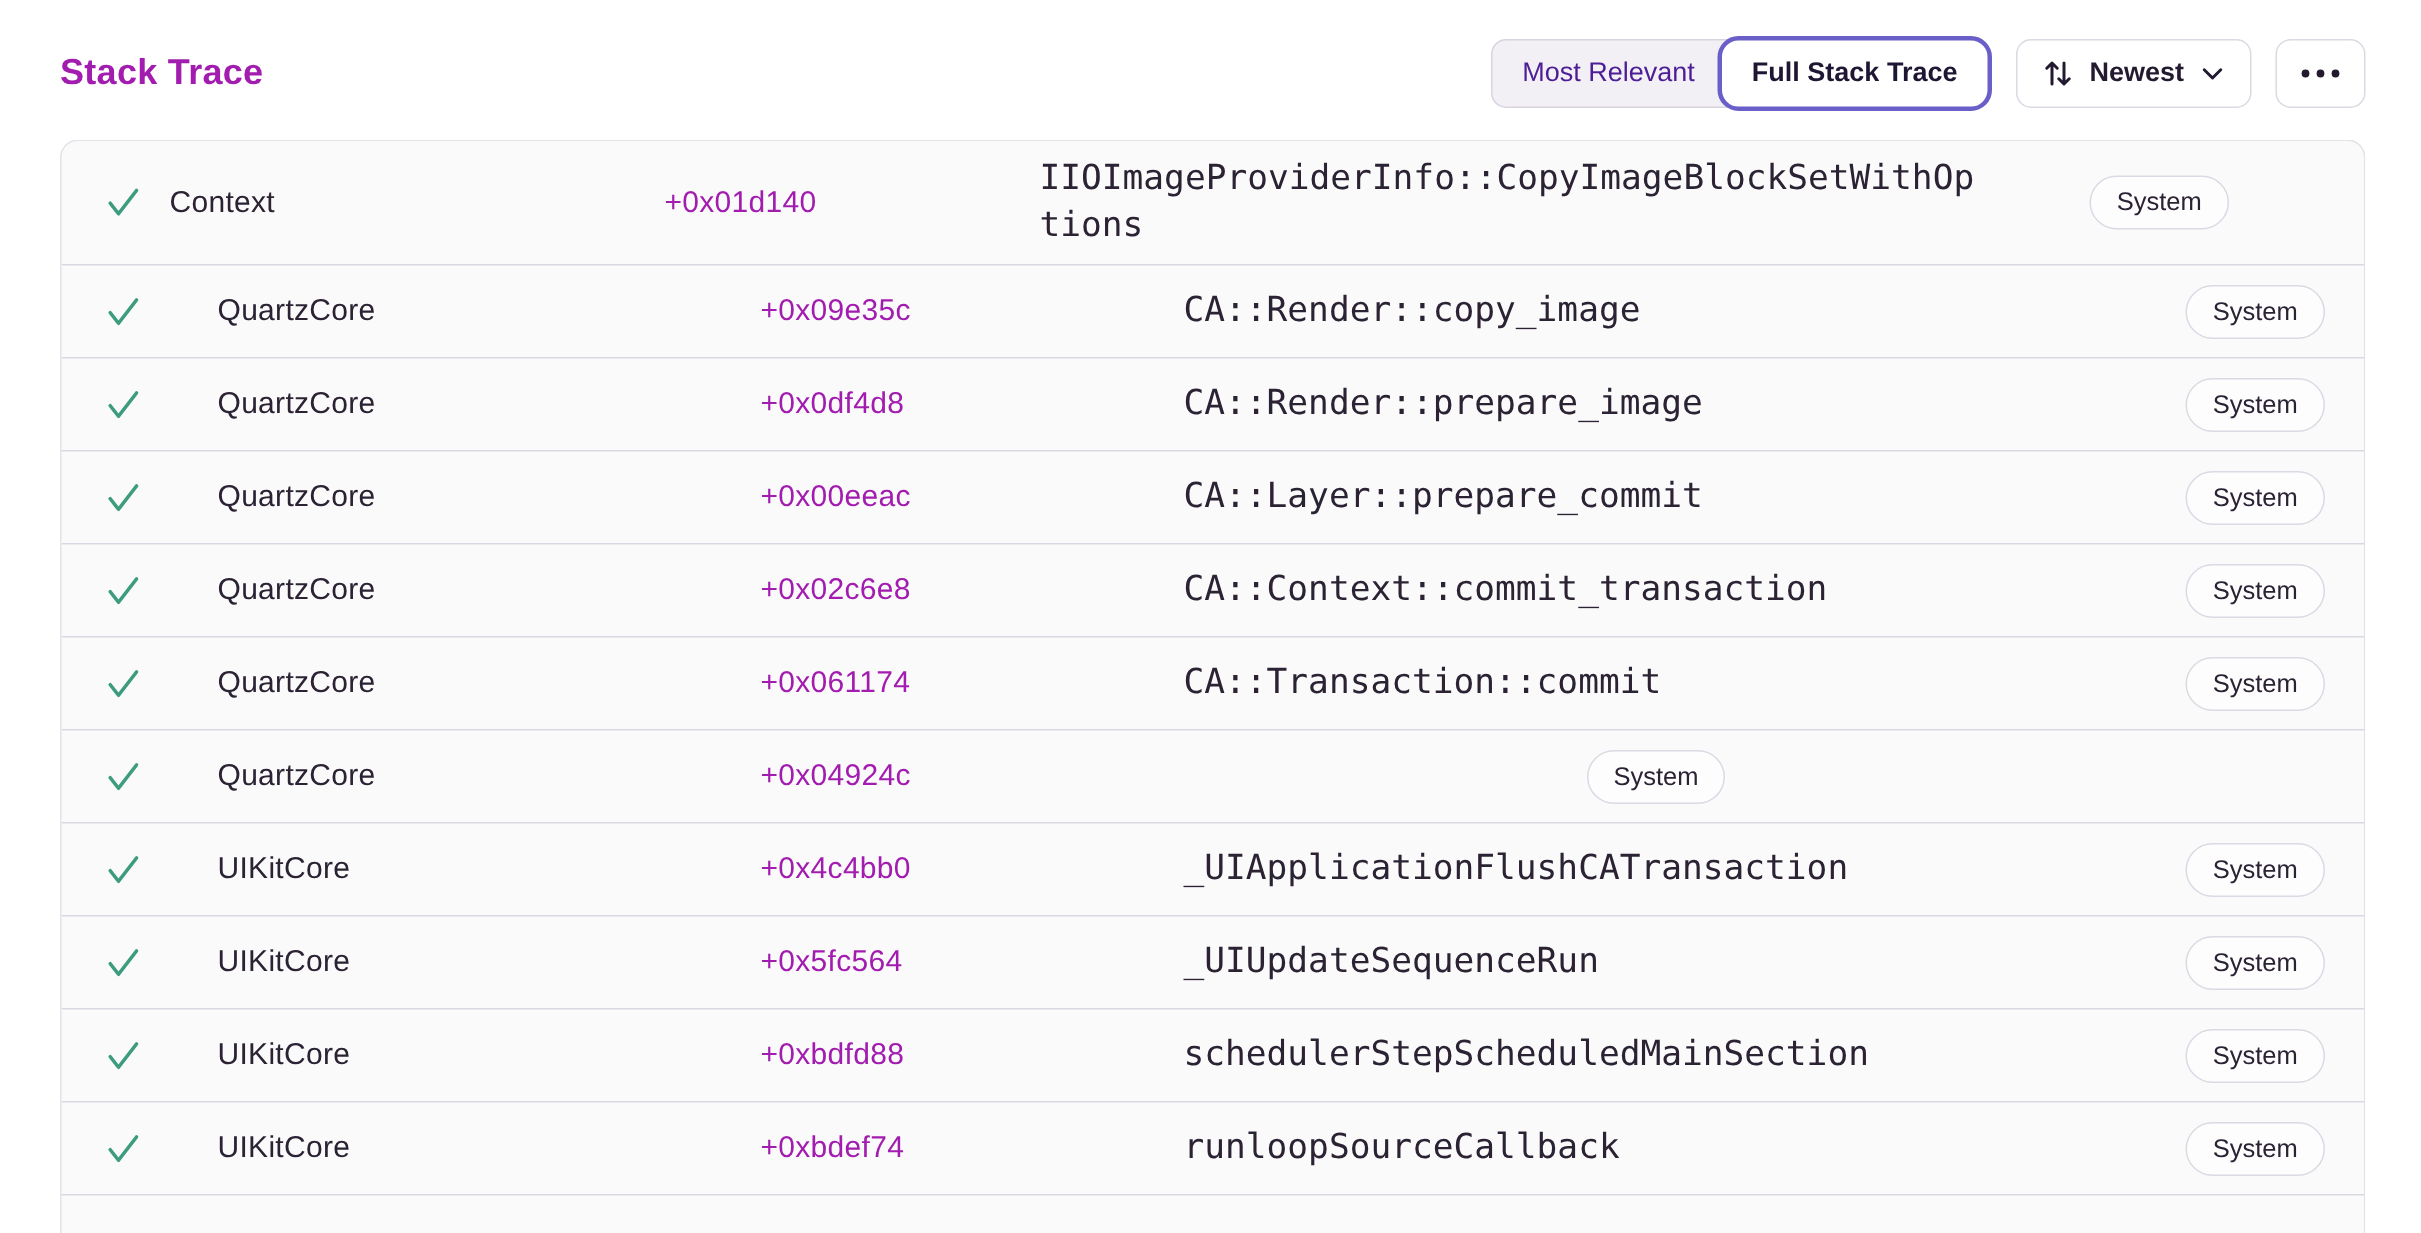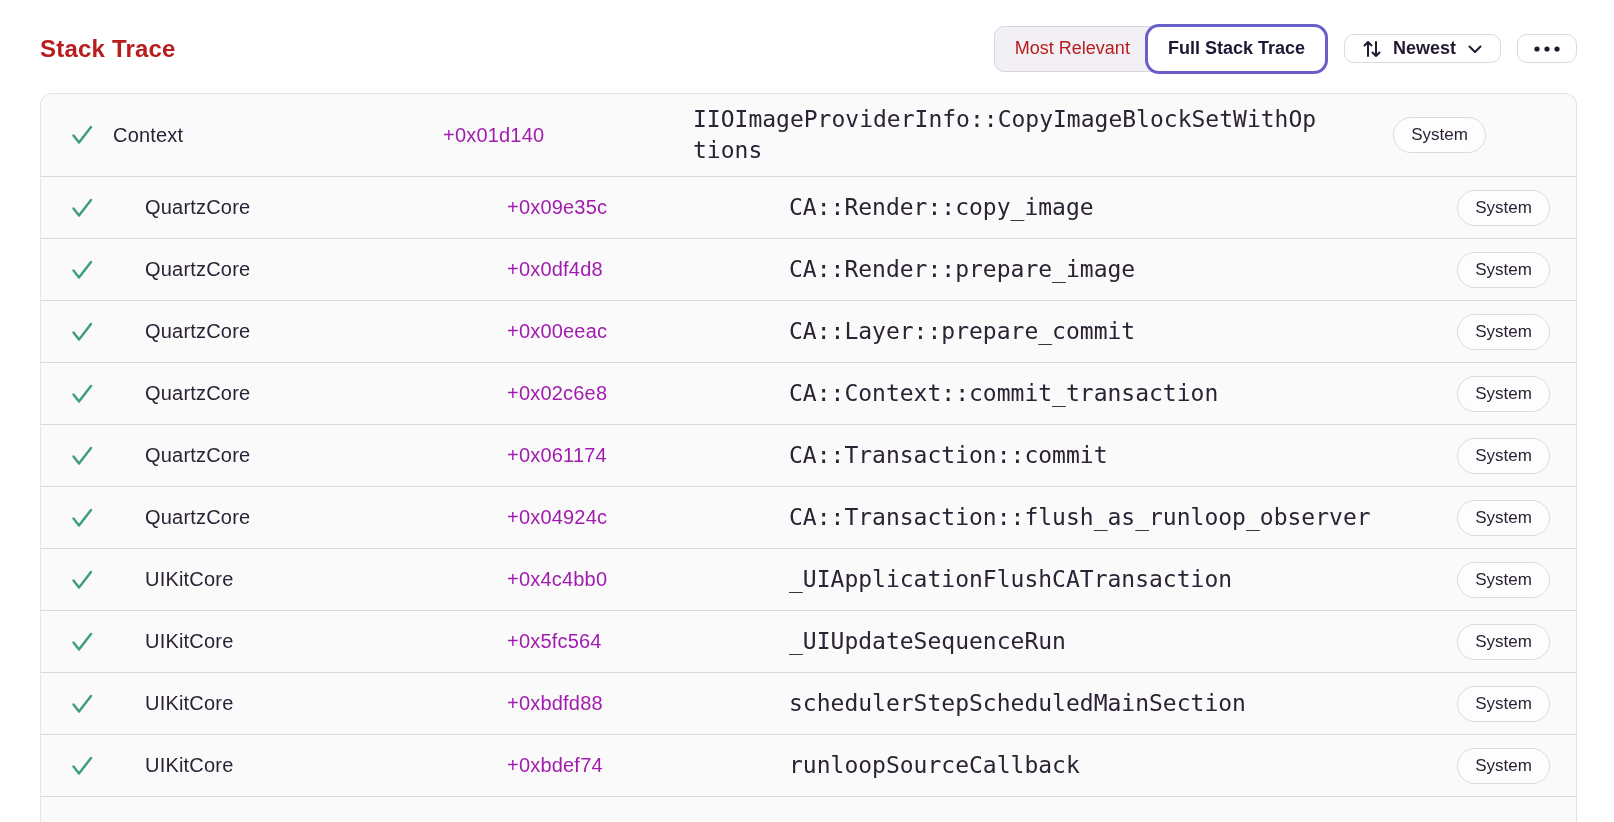--- a/index.html
+++ b/index.html
@@ -15,32 +15,32 @@
   .header {
     display: flex;
     align-items: center;
     justify-content: space-between;
     height: 93px;
     padding-top: 4px;
   }
   .page-title {
     font-size: 24px;
     font-weight: 700;
-    color: #b91c1c;
+    color: #a21caf;
     letter-spacing: 0.2px;
   }
   .controls { display: flex; align-items: center; gap: 16px; }
 
   .segmented { display: flex; align-items: center; }
   .seg-btn {
     height: 46px;
     padding: 0 20px;
     font-family: "Liberation Sans", sans-serif;
     font-size: 18px;
-    color: #b91c1c;
+    color: #4c1d95;
     background: #f2f0f5;
     border: 1px solid #d8d4df;
     border-radius: 10px;
     cursor: pointer;
   }
   .seg-btn:first-child {
     border-top-right-radius: 0;
     border-bottom-right-radius: 0;
     padding-right: 26px;
     margin-right: -12px;
@@ -55,21 +55,21 @@
     font-weight: 700;
     color: #1f1633;
     font-size: 18px;
     padding: 0 20px;
   }
 
   .sort-btn, .more-btn {
     display: flex;
     align-items: center;
     gap: 10px;
-    height: 29px;
+    height: 46px;
     background: #ffffff;
     border: 1.5px solid #dcd9e2;
     border-radius: 10px;
     cursor: pointer;
     font-family: "Liberation Sans", sans-serif;
   }
   .sort-btn { padding: 0 16px; }
   .sort-label { font-size: 18px; font-weight: 700; color: #231a30; }
   .more-btn { width: 60px; justify-content: center; }
   .icon svg { display: block; }
@@ -256,21 +256,20 @@
   </div>
 
   <div class="frame-row">
     <span class="check-cell icon">
       <svg width="30" height="30" viewBox="0 0 30 30" fill="none" stroke="#3d9c7e" stroke-width="2.4" stroke-linecap="round" stroke-linejoin="round">
         <path d="M6.5 15.5 L12 22.5 L24 7"></path>
       </svg>
     </span>
     <span class="module">QuartzCore</span>
     <a class="address">+0x04924c</a>
-    <span class="function">CA::Transaction::flush_as_runloop_observer</span>
     <span class="badge-cell">
       <span class="badge">System</span>
     </span>
   </div>
 
   <div class="frame-row">
     <span class="check-cell icon">
       <svg width="30" height="30" viewBox="0 0 30 30" fill="none" stroke="#3d9c7e" stroke-width="2.4" stroke-linecap="round" stroke-linejoin="round">
         <path d="M6.5 15.5 L12 22.5 L24 7"></path>
       </svg>

